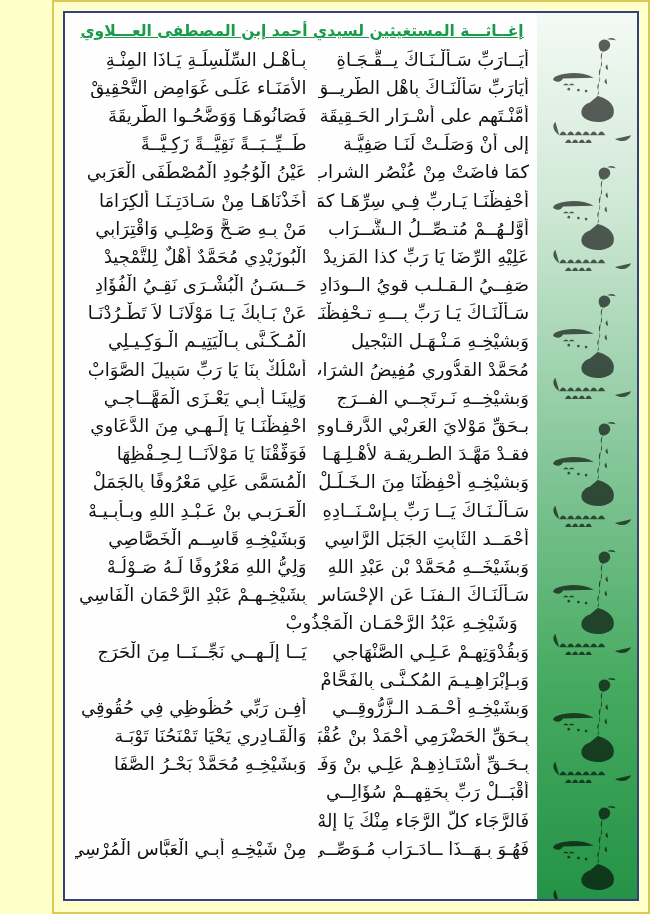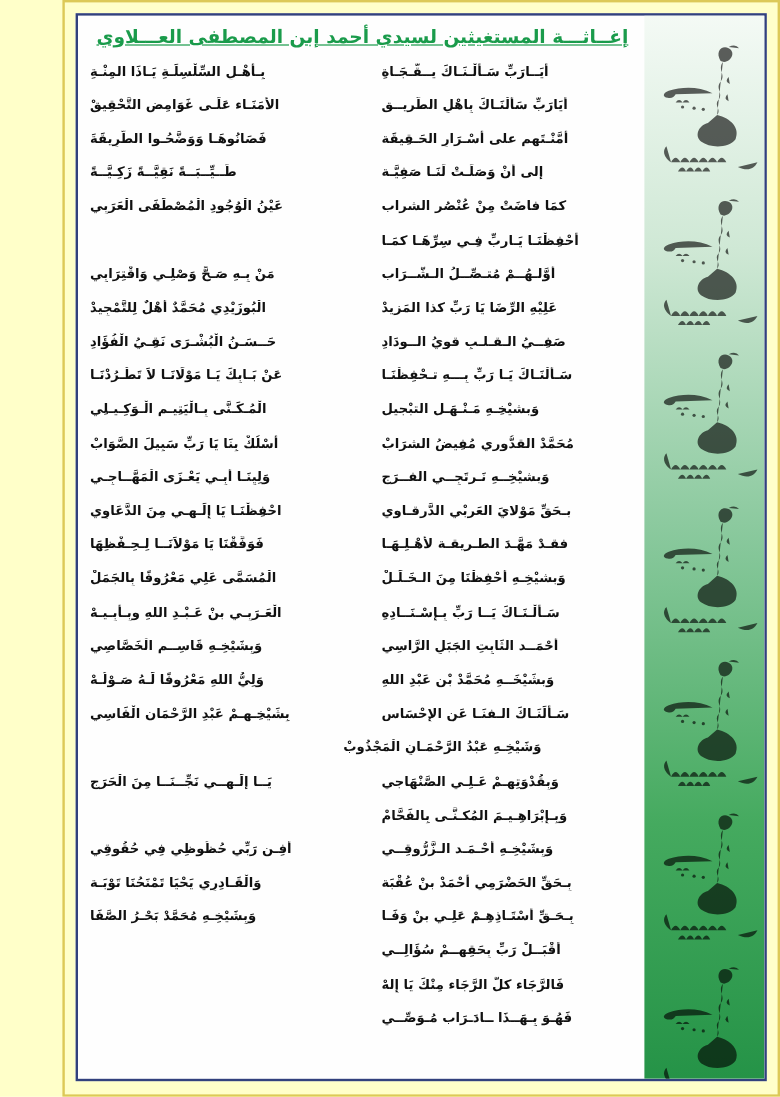--- a/index.html
+++ b/index.html
@@ -56,25 +56,25 @@
     padding:0 6px;
     color:var(--text-color);
   }
   .verse{
     display:flex;
     align-items:center;
     height:28.2px;
     direction:rtl;
   }
   .hemistich{
-    font-weight:bold;
-    font-size:11px;
+    font-weight:normal;
+    font-size:18px;
     white-space:nowrap;
     overflow:hidden;
-    text-align:left;
+    text-align:right;
   }
   .sadr{flex:0 0 46.5%;}
   .gutter{flex:0 0 2.5%;}
   .ajz{flex:0 0 51%;}
 </style>
 </head>
 <body>
 
 <svg width="0" height="0" style="position:absolute" aria-hidden="true">
   <symbol id="calligram" viewBox="0 0 100 120">
@@ -159,20 +159,21 @@
 
   <div class="verse">
     <span class="hemistich sadr">كمَا فاضَتْ مِنْ عُنْصُرِ الشراب</span>
     <span class="gutter"></span>
     <span class="hemistich ajz">عَيْنُ الْوُجُودِ الْمُصْطَفَى الْعَرَبِي</span>
   </div>
 
   <div class="verse">
     <span class="hemistich sadr">أَحْفِظْنَـا يَـاربِّ فِـي سِرِّهَـا كمَـا</span>
     <span class="gutter"></span>
+    <span class="hemistich ajz">أَخَذْنَاهَـا مِنْ سَـادَتِـنَـا أْلكِرَامَا</span>
   </div>
 
   <div class="verse">
     <span class="hemistich sadr">أوَّلـهُــمْ مُتـصِّــلُ الـشَّــرَاب</span>
     <span class="gutter"></span>
     <span class="hemistich ajz">مَنْ بِـهِ صَـحًّ وَصْلِـي وَاقْتِرَابِي</span>
   </div>
 
   <div class="verse">
     <span class="hemistich sadr">عَلِيْهِ الرِّضَا يَا رَبِّ كذا المَزِيدْ</span>
@@ -292,18 +293,19 @@
   </div>
 
   <div class="verse">
     <span class="hemistich sadr">فَالرَّجَاء كلُّ الرَّجَاء مِنْكَ يَا إِلهْ</span>
     <span class="gutter"></span>
   </div>
 
   <div class="verse">
     <span class="hemistich sadr">فَهُـوَ بِـهَــذَا ــادَـرَاب مُـوَصِّــي</span>
     <span class="gutter"></span>
+    <span class="hemistich ajz">مِنْ شَيْخِـهِ أَبِـي الْعَبَّاسِ الْمُرْسِي</span>
   </div>
 </div>
     </div>
 
   </div>
 </div>
 
 </body></html>

